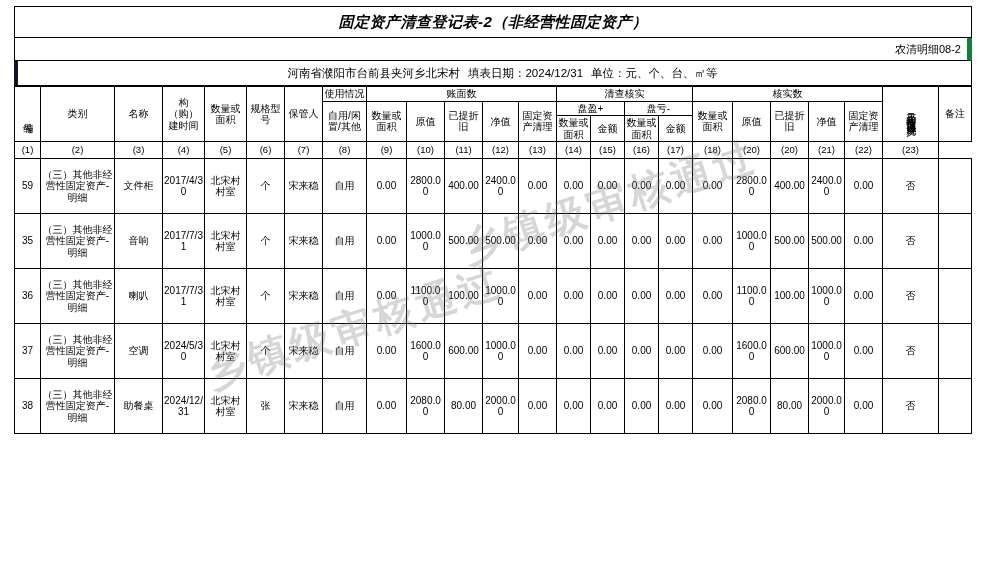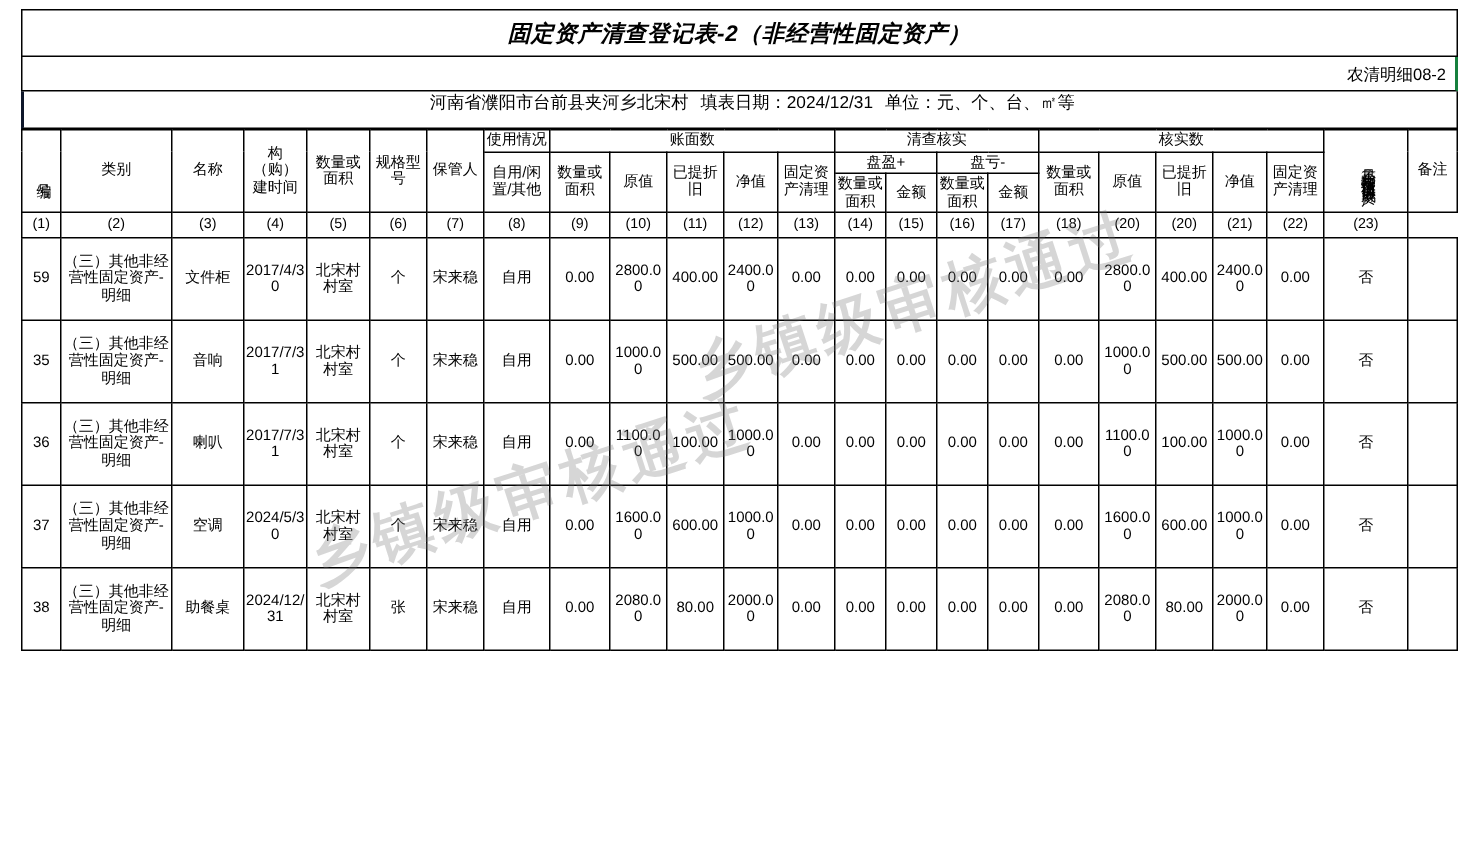--- a/index.html
+++ b/index.html
@@ -13,27 +13,27 @@
   .page{position:relative;width:986px;height:562px;box-sizing:border-box;padding:6px 14px 0 14px;}
 
   
   .title-box{
     border:1px solid #000;
     height:30px;
     display:flex;align-items:center;justify-content:center;
     font-size:15px;font-weight:bold;letter-spacing:.5px;font-style:italic;
   }
   .code-box{
-    border-left:1px solid #000;border-right:2px solid #15803d;border-bottom:1px solid #000;
+    border-left:1px solid #000;border-right:5px solid #15803d;border-bottom:1px solid #000;
     height:22px;display:flex;align-items:center;justify-content:flex-end;
     padding-right:6px;font-size:11px;
   }
   .sub-box{
-    border-left:2px solid #0f172a;border-right:1px solid #000;border-bottom:1px solid #000;
-    height:24px;display:flex;justify-content:center;
+    border-left:4px solid #0f172a;border-right:1px solid #000;border-bottom:1px solid #000;
+    height:24px;display:flex;align-items:center;justify-content:center;
     font-size:11.5px;
     padding-left:16px;
   }
   .sub-box .seg{margin:0 4px;}
 
   
   table.main{
     border-collapse:collapse;
     width:100%;
     table-layout:fixed;

